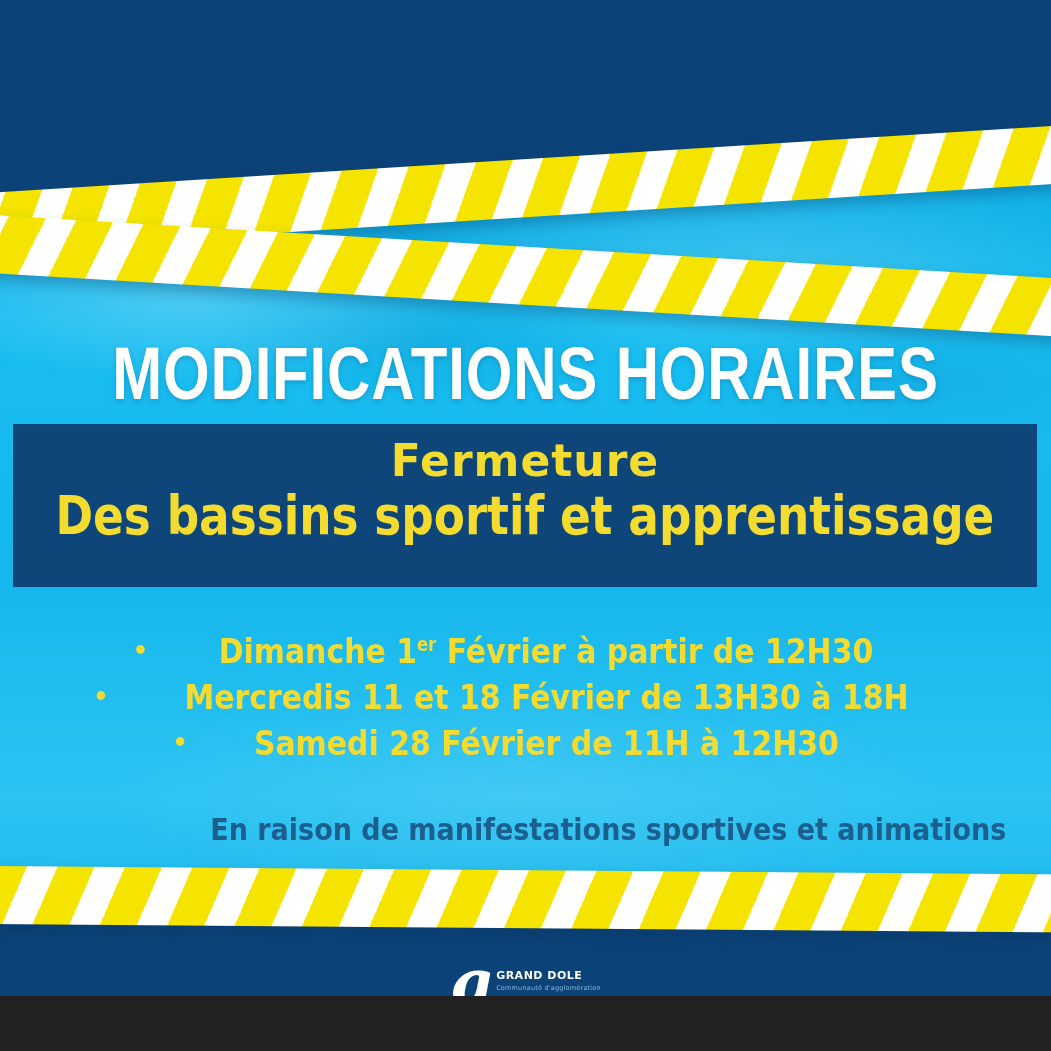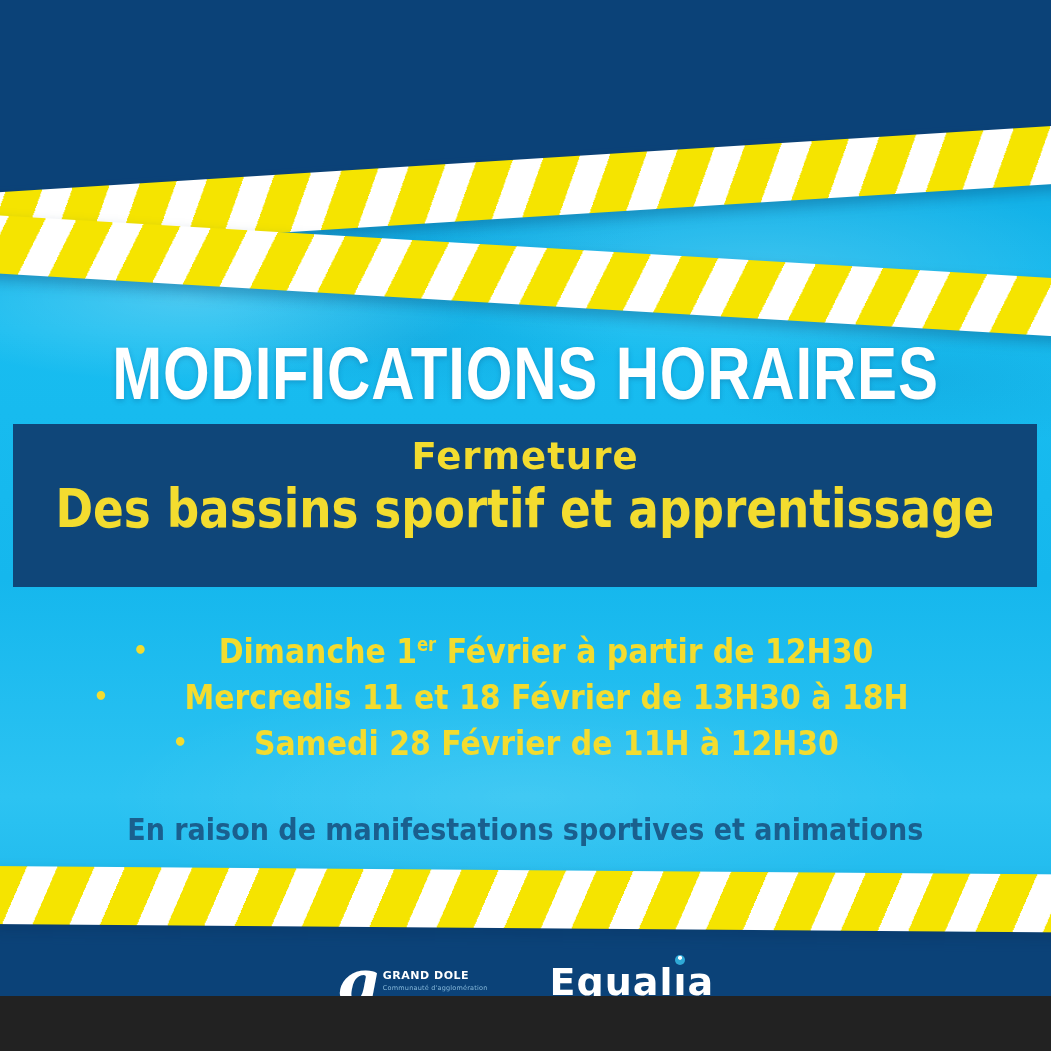--- a/index.html
+++ b/index.html
@@ -49,35 +49,35 @@
     font-weight:800;font-size:75px;line-height:1;letter-spacing:1px;
     transform:scaleX(.80);transform-origin:50% 50%;white-space:nowrap;
     text-shadow:0 2px 6px rgba(10,60,110,.25);
   }
   
   .banner{
     position:absolute;left:13px;right:14px;top:424px;height:163px;z-index:5;
     background:#0f4679;display:flex;flex-direction:column;align-items:center;
     padding-top:13px;box-sizing:border-box;color:#f3dc2f;
   }
-  .banner-line1{font-size:37px;font-weight:800;letter-spacing:1px;line-height:1.1;white-space:nowrap;}
+  .banner-line1{font-size:44px;font-weight:800;letter-spacing:1px;line-height:1.1;white-space:nowrap;}
   .banner-line2{font-size:54px;font-weight:800;line-height:1.15;white-space:nowrap;
     transform:scaleX(.84);transform-origin:50% 50%;}
   
   .schedule{position:absolute;left:0;top:628px;width:100%;z-index:5;
     list-style:none;margin:0;padding:0;}
   .schedule-row{
     height:46px;display:flex;justify-content:center;align-items:center;gap:26px;
     color:#f3dc2f;font-weight:800;
   }
   .schedule-text{font-size:34px;white-space:nowrap;transform:scaleX(.88);transform-origin:50% 50%;}
   .schedule-dot{font-size:24px;line-height:1;}
   .schedule-text sup{font-size:.55em;vertical-align:super;}
   
-  .reason-wrap{position:absolute;left:0;top:812px;width:100%;text-align:center;z-index:5;}
+  .reason-wrap{position:absolute;left:0;top:812px;width:100%;text-align:right;z-index:5;}
   .reason{
     color:#1a5f8e;font-size:30px;font-weight:800;white-space:nowrap;display:inline-block;
     transform:scaleX(.9);transform-origin:50% 50%;
   }
   
   .footer{
     position:absolute;left:0;top:918px;width:100%;height:133px;z-index:2;
     background:#0b4278;
     clip-path:polygon(0 4px,100% 14px,100% 100%,0 100%);
   }
@@ -158,18 +158,15 @@
   <div class="tape tape-bottom"></div>
 
   <div class="footer-logos" style="position:absolute;top:958px;z-index:5;">
     <div class="gd-logo">
       <span class="gd-glyph">g</span>
       <span class="gd-textcol">
         <span class="gd-name">GRAND DOLE</span>
         <span class="gd-sub">Communauté d'agglomération</span>
       </span>
     </div>
-    <div class="eq-logo">
-      <span>Equal</span><span class="eq-i"><span class="eq-dot"></span><span>ı</span></span><span>a</span>
-    </div>
   </div>
 
 </div>
 
 </body></html>

